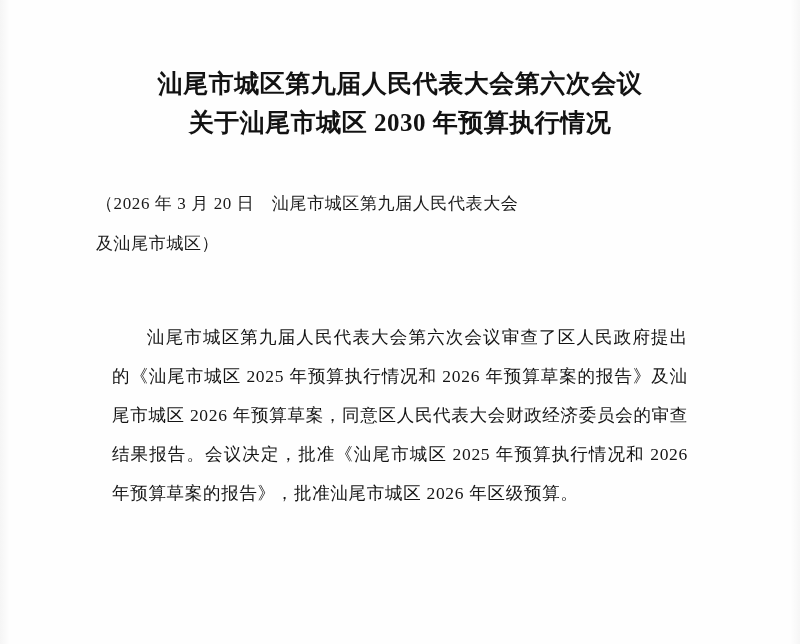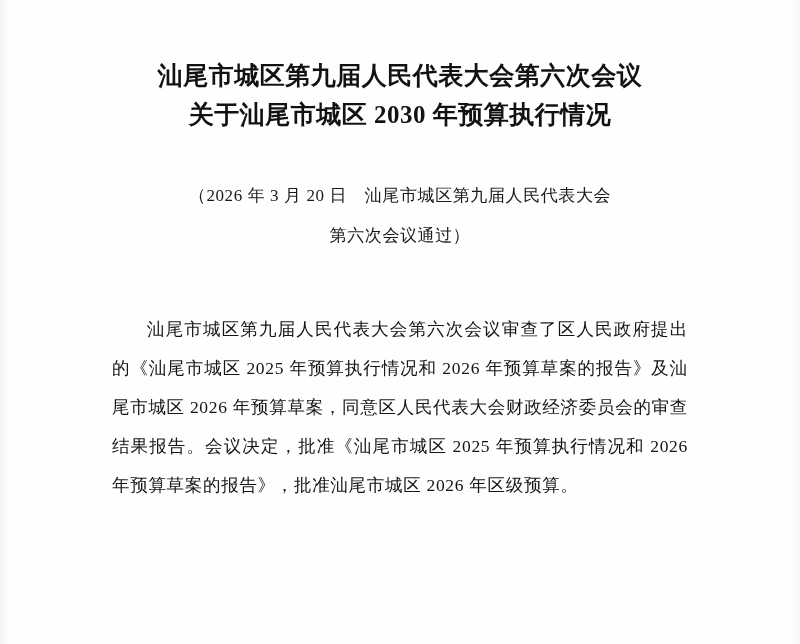--- a/index.html
+++ b/index.html
@@ -12,42 +12,42 @@
     background: #ffffff;
     font-family: "Liberation Serif", "DejaVu Serif", serif;
     color: #000000;
     overflow: hidden;
   }
   .page {
     position: relative;
     width: 800px;
     height: 644px;
     box-sizing: border-box;
-    padding: 4px 96px;
+    padding: 12px 96px;
     background: #fefefe;
   }
   .doc-title {
     margin: 0;
     padding-top: 52px;
     text-align: center;
     font-weight: bold;
     font-size: 25px;
     line-height: 39px;
     letter-spacing: 0.5px;
     color: #121212;
     font-family: "Liberation Serif", "DejaVu Serif", serif;
   }
   .doc-title .tline {
     display: block;
     white-space: nowrap;
   }
   .subtitle {
     margin: 0;
     padding-top: 42px;
-    text-align: center;
+    text-align: left;
     font-size: 17px;
     line-height: 40px;
     color: #1a1a1a;
     letter-spacing: 0.6px;
     font-family: Liberation Serif, serif;
   }
   .subtitle .sline {
     display: block;
     white-space: nowrap;
   }
@@ -82,18 +82,18 @@
   <div class="scan-edge-left"></div>
   <div class="scan-edge-right"></div>
 
   <h1 class="doc-title">
     <span class="tline">汕尾市城区第九届人民代表大会第六次会议</span>
     <span class="tline">关于汕尾市城区 2030 年预算执行情况</span>
   </h1>
 
   <div class="subtitle">
     <span class="sline">（2026 年 3 月 20 日　汕尾市城区第九届人民代表大会</span>
-    <span class="sline">第六次会议通过）</span>
+    <span class="sline">及汕尾市城区）</span>
   </div>
 
   <p class="body-text">汕尾市城区第九届人民代表大会第六次会议审查了区人民政府提出的《汕尾市城区 2025 年预算执行情况和 2026 年预算草案的报告》及汕尾市城区 2026 年预算草案，同意区人民代表大会财政经济委员会的审查结果报告。会议决定，批准《汕尾市城区 2025 年预算执行情况和 2026 年预算草案的报告》，批准汕尾市城区 2026 年区级预算。</p>
 
 </div>
 
 </body></html>

